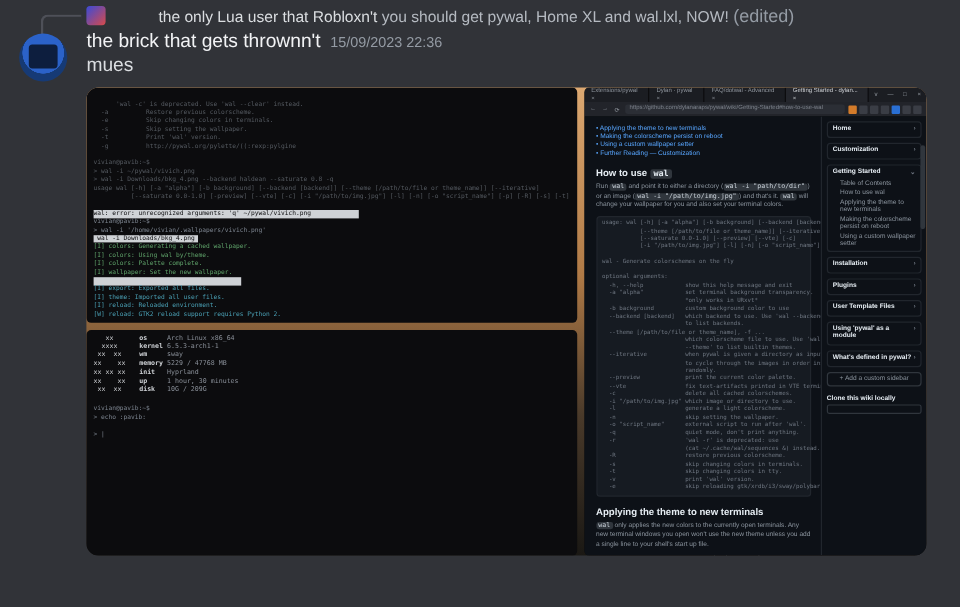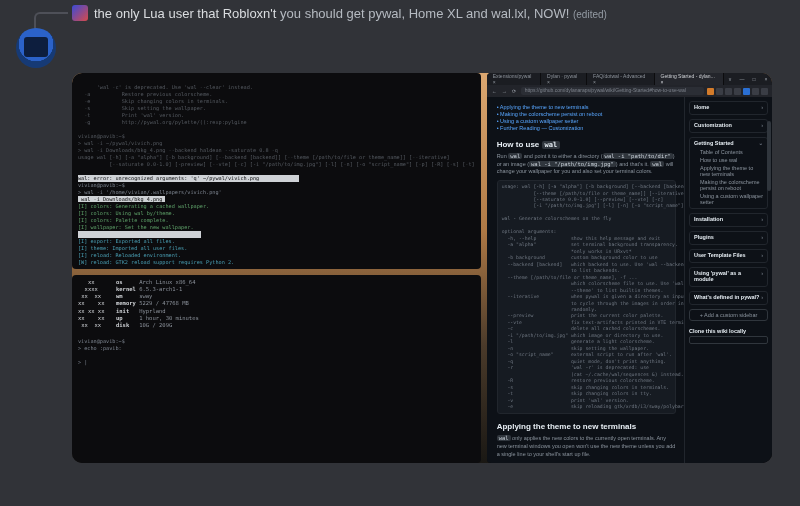--- a/index.html
+++ b/index.html
@@ -38,22 +38,22 @@
     background: linear-gradient(135deg,#3a4bd8,#d84a4a);
     flex: none;
   }
   .reply-line {
     color: #b5bac1;
     white-space: nowrap;
     overflow: hidden;
     text-overflow: ellipsis;
     flex: 1;
   }
-  .reply-user { color: #dadde0; font-weight: 500; }
-  .edited-tag { color: #949ba4; font-size: 10px; }
+  .reply-user { color: #dadde0; font-weight: 500; margin-left: 38px; }
+  .edited-tag { color: #949ba4; font-size: 15px; }
 
   
   .msg-row { display: flex; padding: 2px 16px 0 16px; }
   .avatar {
     width: 40px; height: 40px; border-radius: 50%;
     background: radial-gradient(circle at 50% 40%, #2b62c9 0 55%, #163a75 56% 100%);
     margin: 4px 16px 0 0;
     flex: none;
     position: relative;
   }
@@ -241,20 +241,27 @@
   <div class="reply-avatar"></div>
   <div class="reply-line">
     <span class="reply-user">the only Lua user that Robloxn't</span>
     <span>you should get pywal, Home XL and wal.lxl, NOW!</span>
     <span class="edited-tag">(edited)</span>
   </div>
 </div>
 
 <div class="msg-row">
   <div class="avatar"></div>
+  <div class="msg-body">
+    <div class="msg-header">
+      <span class="author">the brick that gets thrownn't</span>
+      <span class="timestamp">15/09/2023 22:36</span>
+    </div>
+    <div class="msg-text">mues</div>
+  </div>
 </div>
 
 <div class="attachment">
 
   <div class="left-col">
     <div class="pane left-top">
       <div class="term">
 <span class="grey">      'wal -c' is deprecated. Use 'wal --clear' instead.
   -a          Restore previous colorscheme.
   -e          Skip changing colors in terminals.

